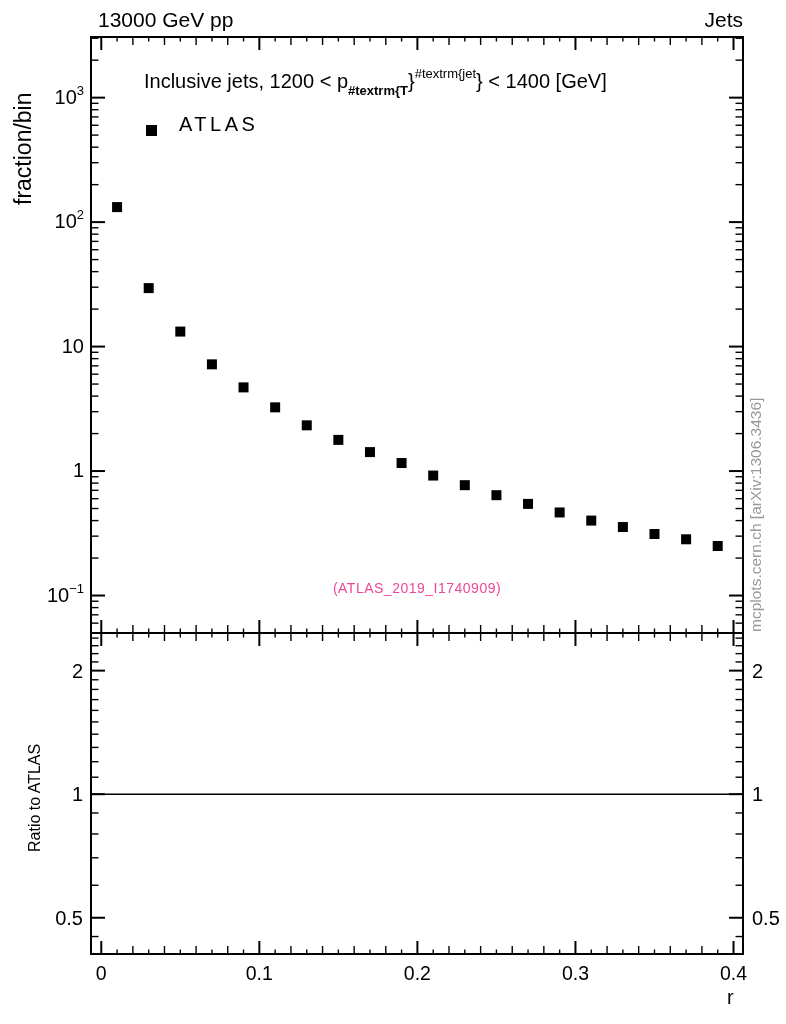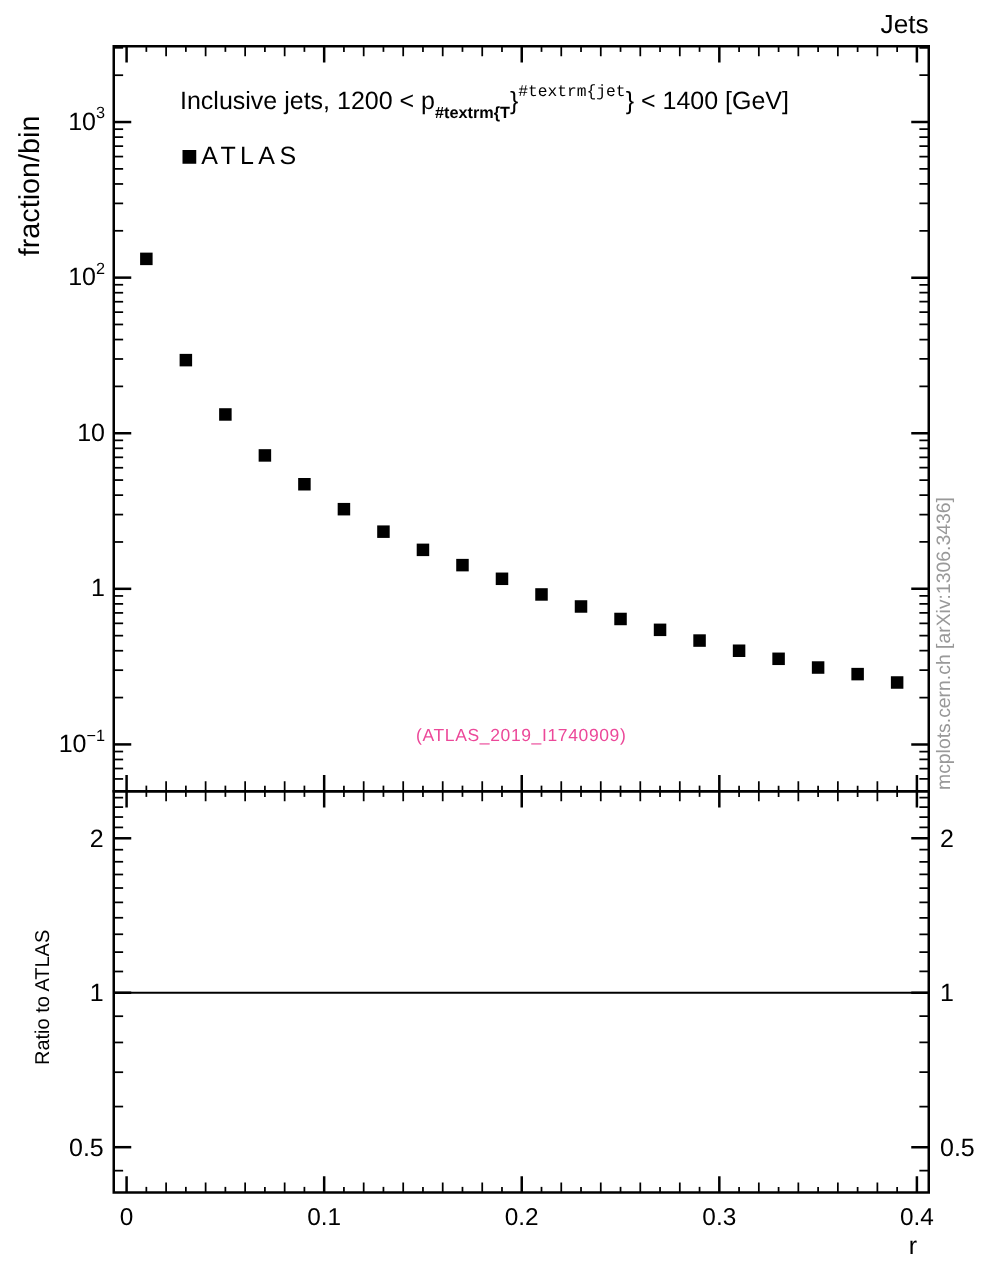--- a/index.html
+++ b/index.html
@@ -3,38 +3,39 @@
 <meta charset="utf-8">
 <style>
   html,body{margin:0;padding:0;background:#fff;}
   .page{position:relative;width:786px;height:1024px;background:#ffffff;overflow:hidden;
         font-family:"Liberation Sans", sans-serif;color:#000;}
   .ov{position:absolute;white-space:nowrap;}
   .hdr{font-size:21px;}
   .ptitle{font-size:20px;left:144px;top:66px;}
   .ptitle .scr{font-size:13px;}
   .sub{vertical-align:-7px;font-weight:bold;}
-  .sup{vertical-align:10px;font-family:Liberation Mono, monospace;}
+  .sup{vertical-align:10px;}
   .vtext{transform:rotate(-90deg);transform-origin:0 0;}
   .ylab-main{left:10px;top:205px;font-size:23px;}
   .ylab-ratio{left:26px;top:852px;font-size:16px;}
   .sidenote{left:747px;top:632px;font-size:15.5px;color:#999;}
-  .legend{left:146px;top:114px;display:flex;align-items:center;height:22px;gap:4px;}
+  .legend{left:146px;top:114px;display:flex;align-items:flex-end;height:22px;gap:22px;}
   .legend .sq{width:11px;height:11px;background:#000;display:inline-block;}
   .legend .lbl{font-size:20px;letter-spacing:3.5px;}
   .watermark{left:417px;top:580px;transform:translateX(-50%);font-size:14px;
              color:#ec4899;letter-spacing:0.5px;}
   .xlab{left:727px;top:986px;font-size:20px;}
   svg text{font-family:"Liberation Sans", sans-serif;}
 </style>
 </head>
 <body>
 
 <div class="page">
 
+  <div class="ov hdr" style="left:98px;top:8px;">13000 GeV pp</div>
   <div class="ov hdr" style="right:43px;top:8px;">Jets</div>
 
   <svg id="plot-svg" width="786" height="1024" style="position:absolute;left:0;top:0;">
       <line x1="101.27393939393939" y1="37" x2="101.27393939393939" y2="50" stroke="#000000" stroke-width="2"></line>
       <line x1="101.27393939393939" y1="633" x2="101.27393939393939" y2="620" stroke="#000000" stroke-width="2"></line>
       <line x1="101.27393939393939" y1="633" x2="101.27393939393939" y2="646" stroke="#000000" stroke-width="2"></line>
       <line x1="101.27393939393939" y1="954" x2="101.27393939393939" y2="941" stroke="#000000" stroke-width="2"></line>
       <line x1="117.08" y1="37" x2="117.08" y2="41.5" stroke="#000000" stroke-width="1.4"></line>
       <line x1="117.08" y1="633" x2="117.08" y2="628.5" stroke="#000000" stroke-width="1.4"></line>
       <line x1="117.08" y1="633" x2="117.08" y2="637.5" stroke="#000000" stroke-width="1.4"></line>

